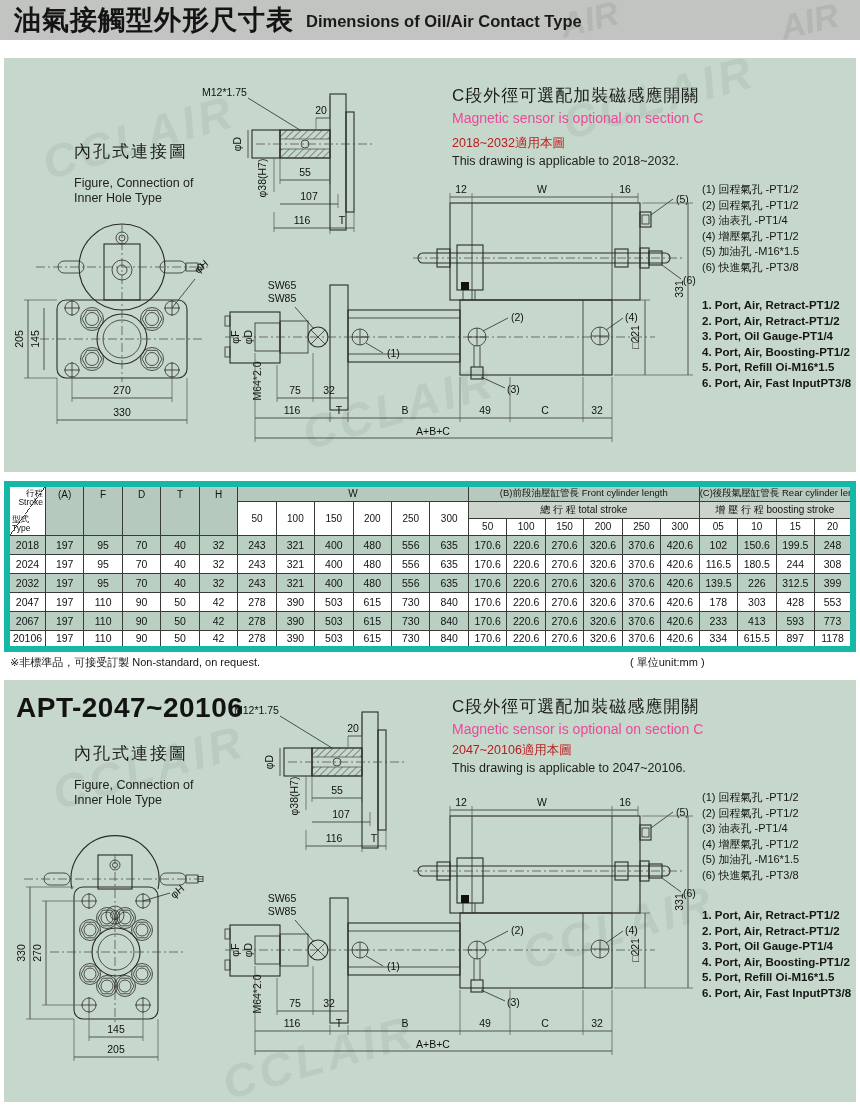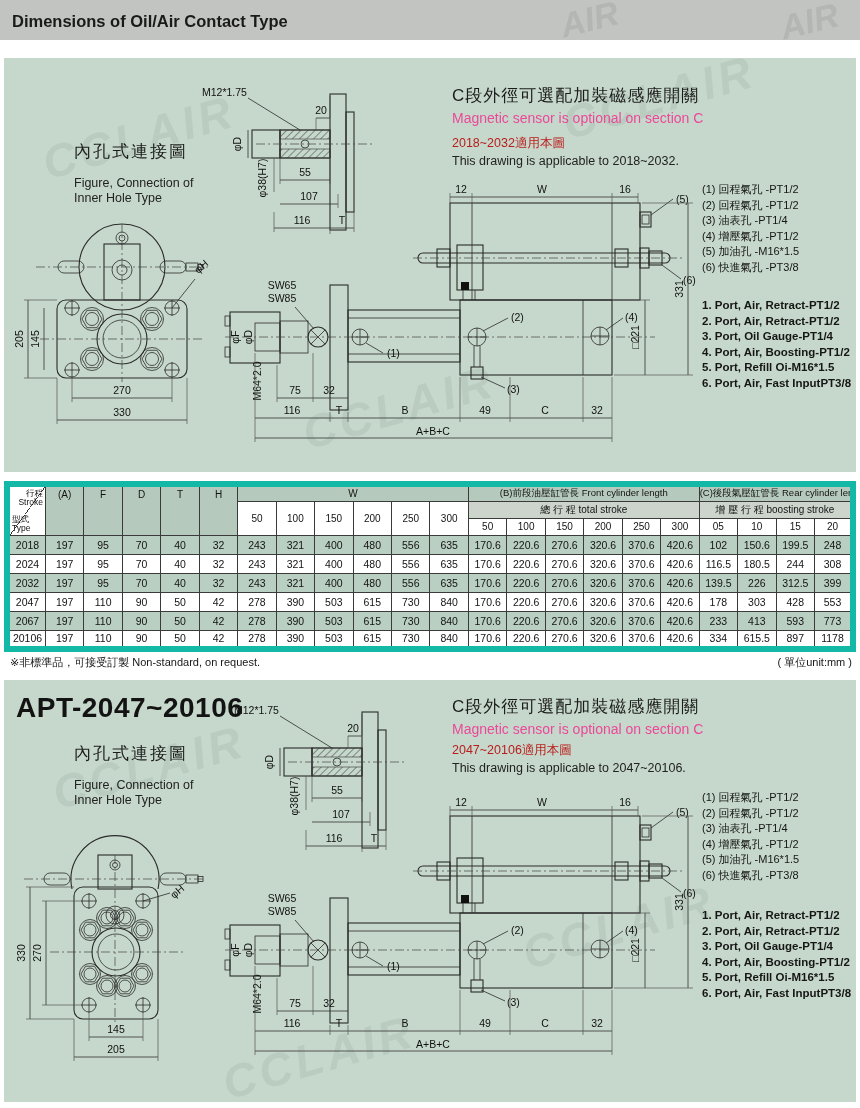--- a/index.html
+++ b/index.html
@@ -59,20 +59,21 @@
       transform:rotate(-16deg);pointer-events:none;letter-spacing:4px;}
   .wm-air{font-size:34px;font-weight:bold;font-style:italic;color:rgba(60,60,60,.10);
       transform:rotate(-14deg);pointer-events:none;}
 </style>
 </head>
 <body>
 
 <div id="page">
 
   <div id="topbar" class="abs">
+    <span class="cn">油氣接觸型外形尺寸表</span>
     <span class="en">Dimensions of Oil/Air Contact Type</span>
     <span class="wm-air abs" style="left:560px;top:0px;">AIR</span>
     <span class="wm-air abs" style="left:780px;top:2px;">AIR</span>
   </div>
 
   <div id="panel1" class="abs panel"></div>
   <div class="abs wm" style="left:40px;top:110px;">CCLAIR</div>
   <div class="abs wm" style="left:560px;top:70px;">CCLAIR</div>
   <div class="abs wm" style="left:300px;top:380px;">CCLAIR</div>
 
@@ -524,21 +525,21 @@
             <td>420.6</td>
             <td>334</td>
             <td>615.5</td>
             <td>897</td>
             <td>1178</td>
           </tr>
         </tbody>
     </table>
   </div>
   <div class="abs note" style="left:10px;top:655px;">※非標準品，可接受訂製  Non-standard, on request.</div>
-  <div class="abs note" style="left:630px;top:655px;width:222px;text-align:right;">( 單位unit:mm )</div>
+  <div class="abs note" style="left:630px;top:655px;width:222px;">( 單位unit:mm )</div>
 
   <div id="panel3" class="abs panel"></div>
   <div class="abs wm" style="left:50px;top:740px;">CCLAIR</div>
   <div class="abs wm" style="left:520px;top:900px;">CCLAIR</div>
   <div class="abs wm" style="left:220px;top:1030px;">CCLAIR</div>
 
   <div class="abs model-title" style="left:16px;top:692px;">APT-2047~20106</div>
 
   <div class="abs" style="left:74px;top:742px;">
     <div class="inner-cn">內孔式連接圖</div>

